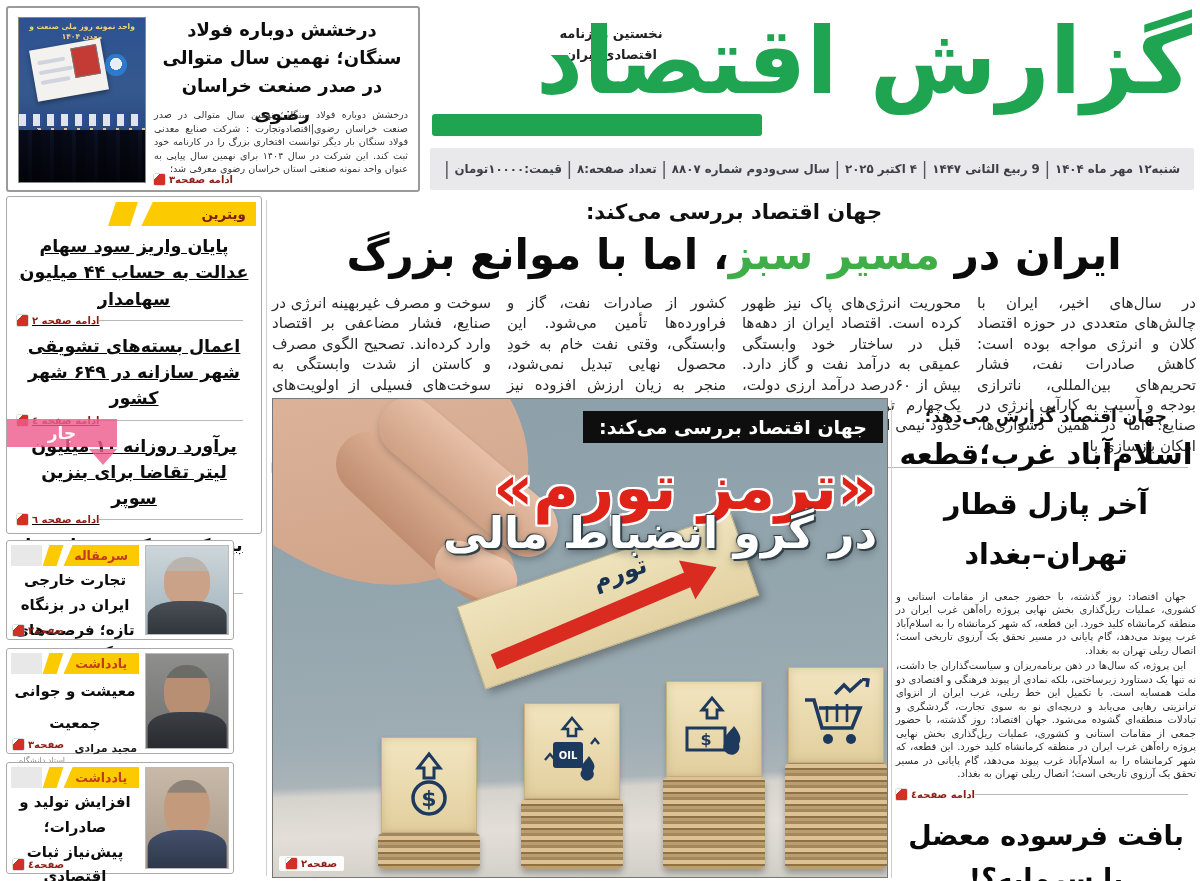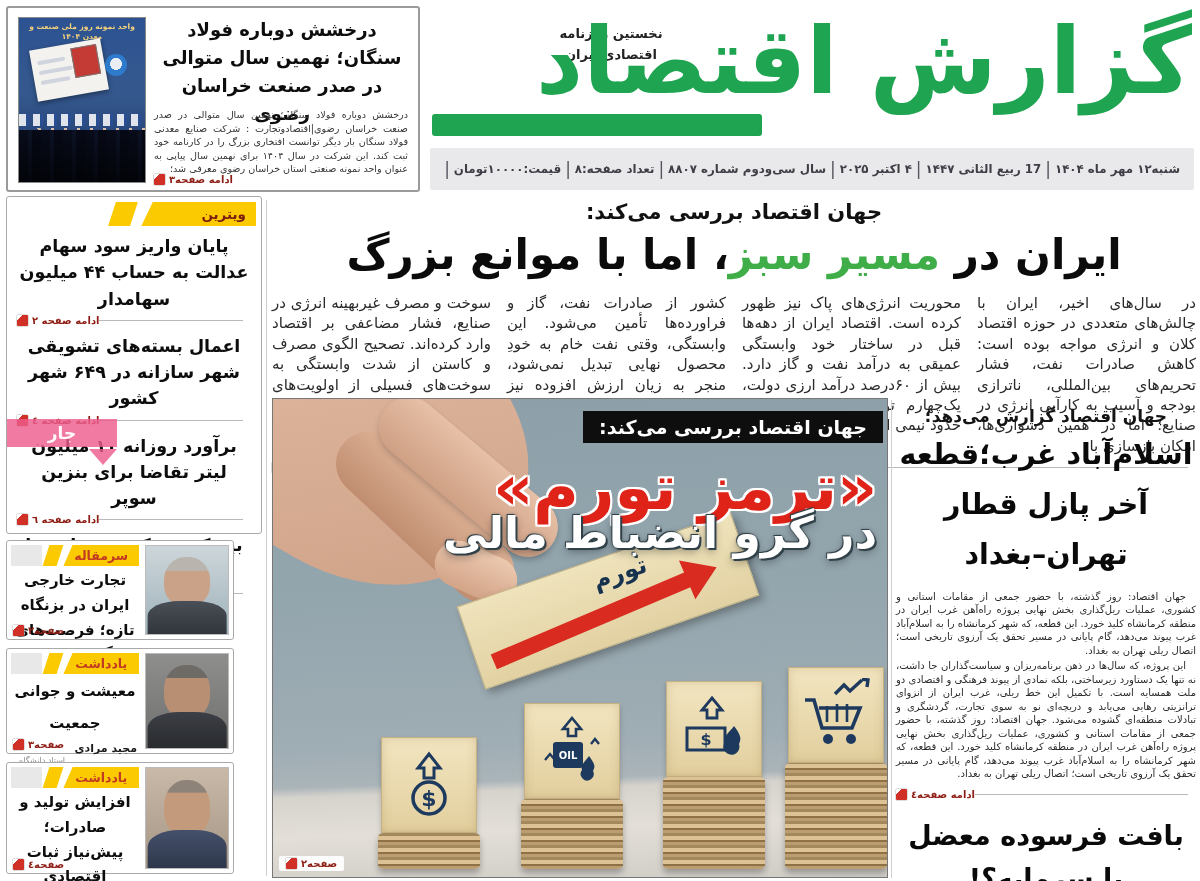--- a/index.html
+++ b/index.html
@@ -54,21 +54,21 @@
 
   
   .marker { display:flex; align-items:center; }
   .m-line { flex:1; border-top:1px solid #b9b9b9; margin-right:8px; }
   .m-text { font-size:10px; font-weight:bold; color:#8e1d14; white-space:nowrap; }
   .m-icon { width:11px; height:11px; margin-right:4px; border-radius:1px;
             background:linear-gradient(135deg,#ffffff 0 26%, #d03026 27% 100%); box-shadow:0 0 0 .5px #b9b9b9; }
   .marker.short { width:fit-content; }
 
   
-  .vitrine { position:absolute; left:6px; top:196px; width:256px; height:338px; border:1px solid #a9a9a9; border-radius:3px; background:#fff; }
+  .vitrine { position:absolute; left:6px; top:196px; width:256px; height:338px; border:1px solid #a9a9a9; border-radius:3px; background:#fff;text-decoration:underline; }
   .v-header { position:relative; height:24px; margin:5px 5px 0; }
   .vh-bar { position:absolute; right:0; top:0; bottom:0; width:47%; background:#fcca00;
             clip-path:polygon(10% 0,100% 0,100% 100%,0 100%); display:flex; align-items:center; }
   .vh-bar span { width:100%; text-align:right; padding-left:10px; padding-right:10px; font-size:13.5px; font-weight:bold; color:#7d1f10; }
   .vh-chip { position:absolute; right:50%; top:0; bottom:0; width:9%; background:#fcca00; transform:skewX(-18deg); }
   .v-item { padding:0 10px; }
   .v-title { font-size:17.5px; font-weight:bold; color:#0d0d0d; text-align:center; line-height:1.5; margin-top:7px; }
   .v-item .marker { margin-top:3px; }
 
   
@@ -181,21 +181,21 @@
     </div>
   </div>
 
   <div class="masthead">
     <div class="tagline">نخستین روزنامه اقتصادی ایران</div>
     <div class="logo-tail"></div>
     <div class="logo-text">گزارش اقتصاد</div>
     <div class="dateline">
       <span class="dl-item">شنبه۱۲ مهر ماه ۱۴۰۴</span>
       <span class="dl-sep">|</span>
-      <span class="dl-item">17 ربیع الثانی ۱۴۴۷</span>
+      <span class="dl-item">9 ربیع الثانی ۱۴۴۷</span>
       <span class="dl-sep">|</span>
       <span class="dl-item">۴ اکتبر ۲۰۲۵</span>
       <span class="dl-sep">|</span>
       <span class="dl-item">سال سی‌ودوم شماره ۸۸۰۷</span>
       <span class="dl-sep">|</span>
       <span class="dl-item">تعداد صفحه:۸</span>
       <span class="dl-sep">|</span>
       <span class="dl-item">قیمت:۱۰۰۰۰تومان</span>
       <span class="dl-sep">|</span>
     </div>

